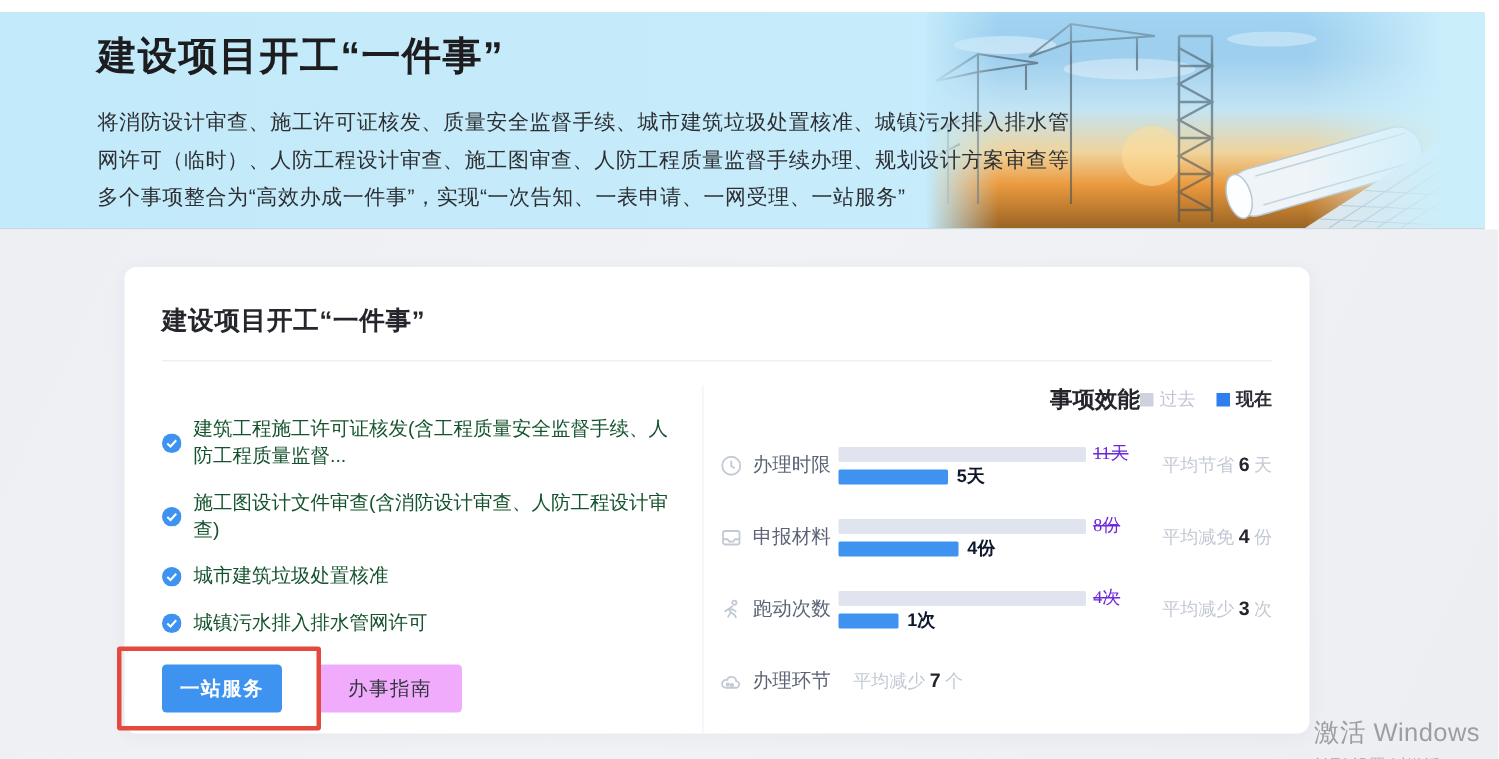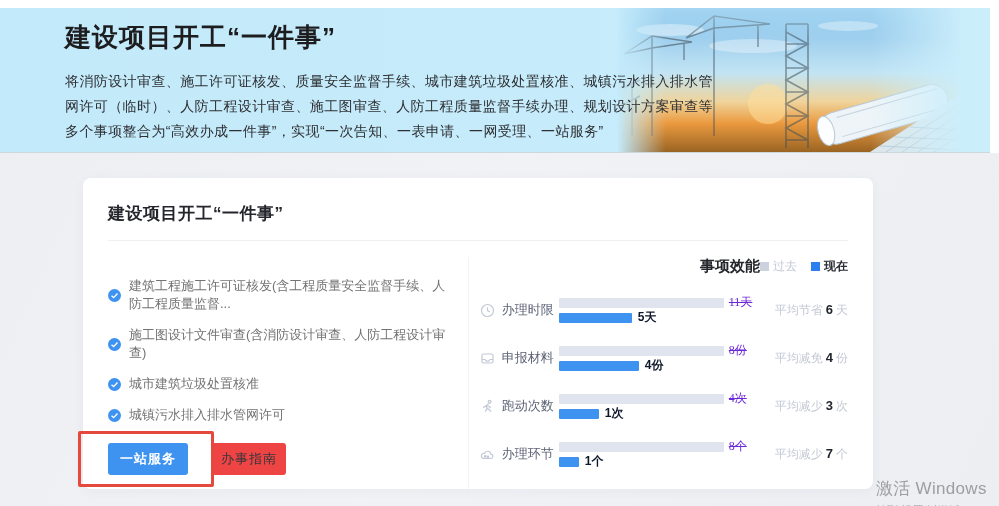--- a/index.html
+++ b/index.html
@@ -37,27 +37,27 @@
     box-sizing:border-box;padding:24px 25px 0 25px;
   }
   .card-title{margin:0;font-size:17px;font-weight:bold;color:#24262b;letter-spacing:.5px;}
   .card-divider{height:1px;background:#eef0f3;margin-top:15px;}
   .columns{display:flex;padding-top:16px;}
   .col-left{width:395px;box-sizing:border-box;padding-right:14px;}
   .col-right{flex:1;border-left:1px solid #f2f4f7;padding-left:11px;box-sizing:border-box;}
   .section-heading{margin:0;font-size:15px;font-weight:bold;color:#24262b;}
   
   .todo-list{list-style:none;margin:20px 0 0 0;padding:0;}
-  .todo-list li{display:flex;align-items:center;gap:8px;margin-bottom:13px;font-size:13px;color:#737373;}
+  .todo-list li{display:flex;align-items:center;gap:8px;margin-bottom:13px;font-size:13px;color:#14532d;}
   .check-icon{flex:0 0 13px;width:13px;height:13px;}
   
   .btn-row{position:relative;display:flex;gap:24px;margin-top:19px;}
   .btn{height:32px;border:none;border-radius:3px;font-size:13px;cursor:pointer;font-family:inherit;}
   .btn-primary{width:80px;background:#3d93ef;color:#ffffff;font-weight:bold;letter-spacing:1px;}
-  .btn-secondary{width:74px;background:#ef4444;color:#33363c;letter-spacing:1px;}
+  .btn-secondary{width:96px;background:#f0abfc;color:#33363c;letter-spacing:1px;}
   .red-annotation{
     position:absolute;left:-30px;top:-12px;width:130px;height:50px;
     border:3px solid #e5483c;border-radius:2px;z-index:5;pointer-events:none;
   }
   
   .eff-header{display:flex;justify-content:flex-end;align-items:center;}
   .legend{display:flex;gap:14px;align-items:center;font-size:12px;}
   .legend-item{display:flex;align-items:center;gap:4px;}
   .legend-sq{width:9px;height:9px;display:inline-block;}
   .legend-past .legend-sq{background:#ccd3de;}
@@ -259,30 +259,20 @@
 
         <div class="eff-row">
           <span class="eff-label">
             <svg class="row-icon" viewBox="0 0 15 15" fill="none" stroke="#c2cad6" stroke-width="1.2">
                 <path d="M4.2 11.5a2.6 2.6 0 1 1 .4-5.1 3.2 3.2 0 0 1 6.2.7 2.2 2.2 0 0 1-.4 4.4z"></path>
                 <circle cx="5.2" cy="9.4" r="0.8"></circle>
                 <circle cx="8" cy="9.8" r="0.8"></circle>
               </svg>
             <span>办理环节</span>
           </span>
-          <span class="bars">
-            <span class="bar-line">
-                <span class="bar-past"></span>
-                <span class="val-past">8个</span>
-              </span>
-            <span class="bar-line">
-                <span class="bar-now" style="width: 20px;"></span>
-                <span class="val-now">1个</span>
-              </span>
-          </span>
           <span class="summary"><span>平均减少</span><b>7</b><span>个</span></span>
         </div>
 
       </div>
     </div>
   </div>
 </div>
 
 <div class="watermark">
   <div class="watermark-line1">激活 Windows</div>

